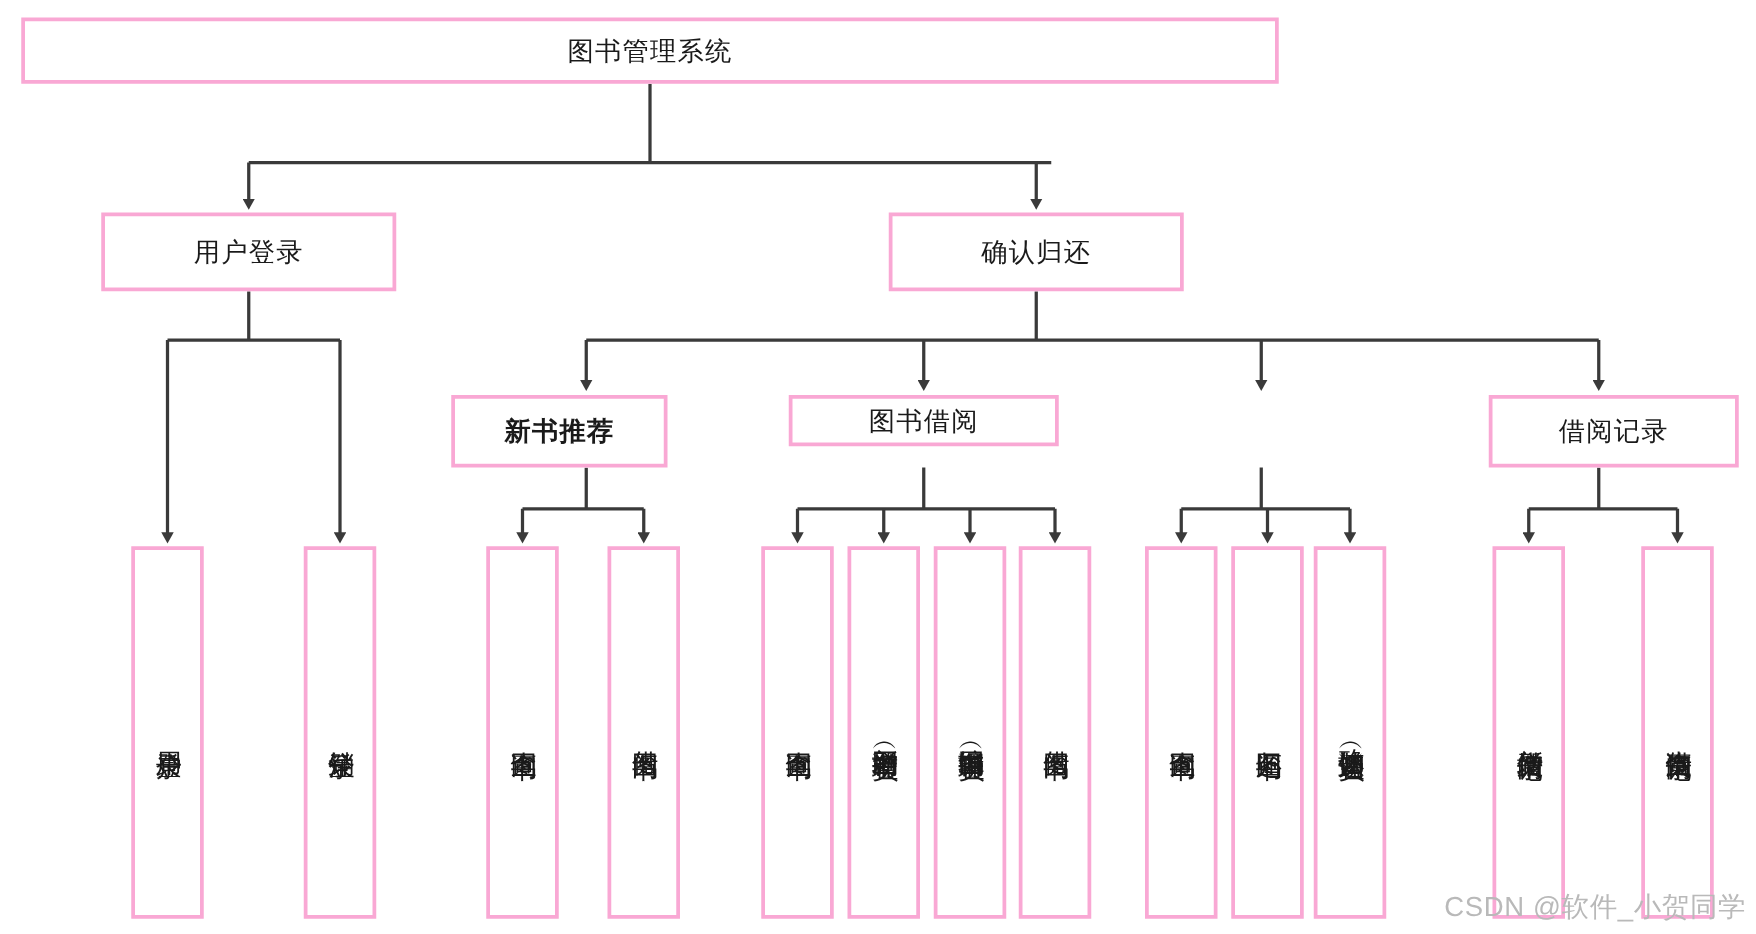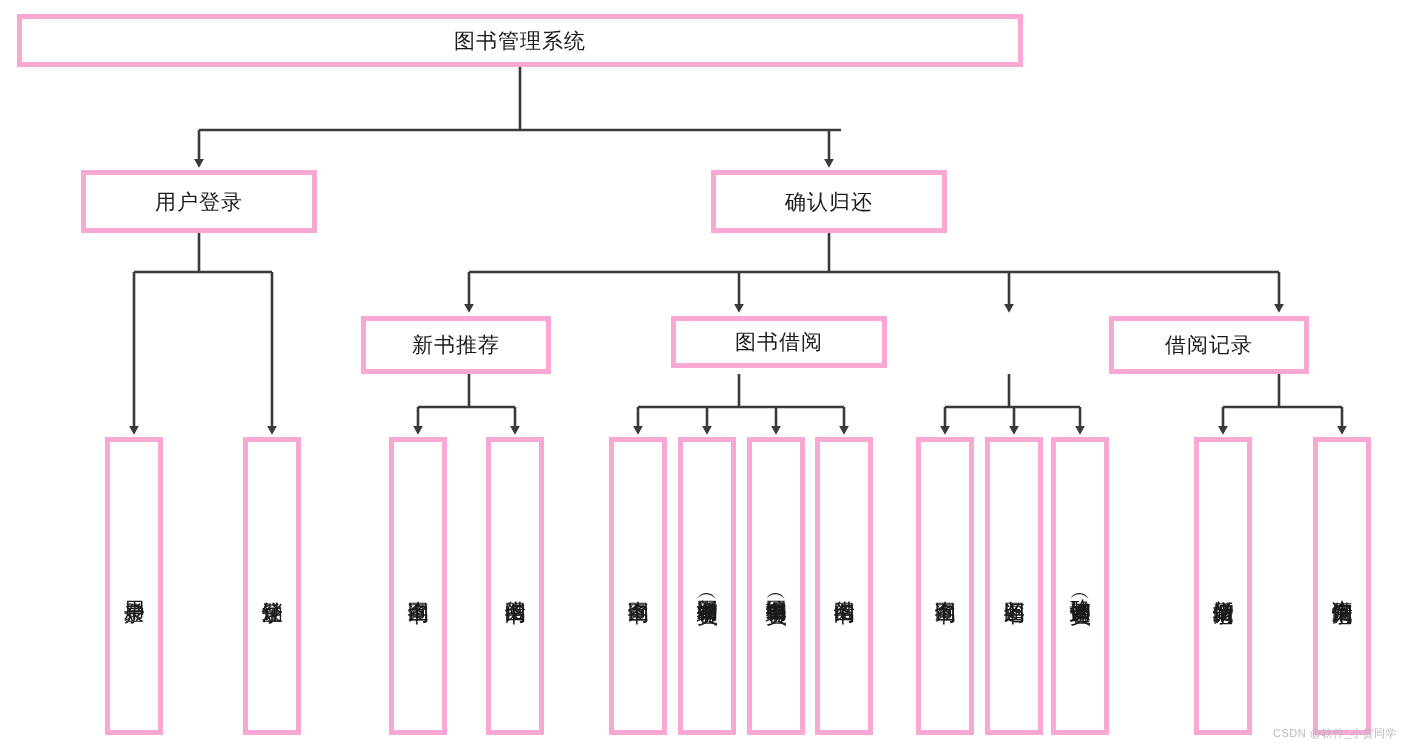--- a/index.html
+++ b/index.html
@@ -13,21 +13,21 @@
   #canvas {
     position: relative;
     width: 1405px;
     height: 747px;
     background: #ffffff;
     overflow: hidden;
   }
   .node {
     position: absolute;
     box-sizing: border-box;
-    border: 5px solid #f9a8d4;
+    border: 3px solid #f9a8d4;
     background: #ffffff;
     display: flex;
     align-items: center;
     justify-content: center;
     color: #1a1a1a;
   }
   .node-h {
     font-size: 21px;
     letter-spacing: 1px;
     white-space: nowrap;
@@ -51,21 +51,21 @@
     left: 0;
     top: 0;
     width: 1405px;
     height: 747px;
     pointer-events: none;
   }
   .watermark {
     position: absolute;
     right: 8px;
     bottom: 6px;
-    font-size: 11px;
+    font-size: 22px;
     color: #b9b9b9;
     white-space: nowrap;
     letter-spacing: 0.5px;
   }
 </style>
 </head>
 <body>
 
 <div id="canvas">
 
@@ -123,27 +123,27 @@
     <span>图书管理系统</span>
   </div>
 
   <div class="node node-h" style="left:81px; top:170px; width:236px; height:63px;">
     <span>用户登录</span>
   </div>
   <div class="node node-h" style="left:711px; top:170px; width:236px; height:63px;">
     <span>确认归还</span>
   </div>
 
-  <div class="node node-h" style="left:361px; top:316px; width:190px; height:58px;">
+  <div class="node node-h" style="left:361px; top:316px; width:173px; height:58px;font-weight:bold;">
     <span>新书推荐</span>
   </div>
-  <div class="node node-h" style="left:631px; top:316px; width:216px; height:52px;margin-left:40px;">
+  <div class="node node-h" style="left:631px; top:316px; width:216px; height:41px;">
     <span>图书借阅</span>
   </div>
-  <div class="node node-h" style="left:1109px; top:316px; width:200px; height:58px;">
+  <div class="node node-h" style="left:1191px; top:316px; width:200px; height:58px;">
     <span>借阅记录</span>
   </div>
 
   <div class="node node-v" style="left:105px; top:437px; width:58px; height:298px;">
     <span>用户登录</span>
   </div>
   <div class="node node-v" style="left:243px; top:437px; width:58px; height:298px;">
     <span>注销登录</span>
   </div>
 

